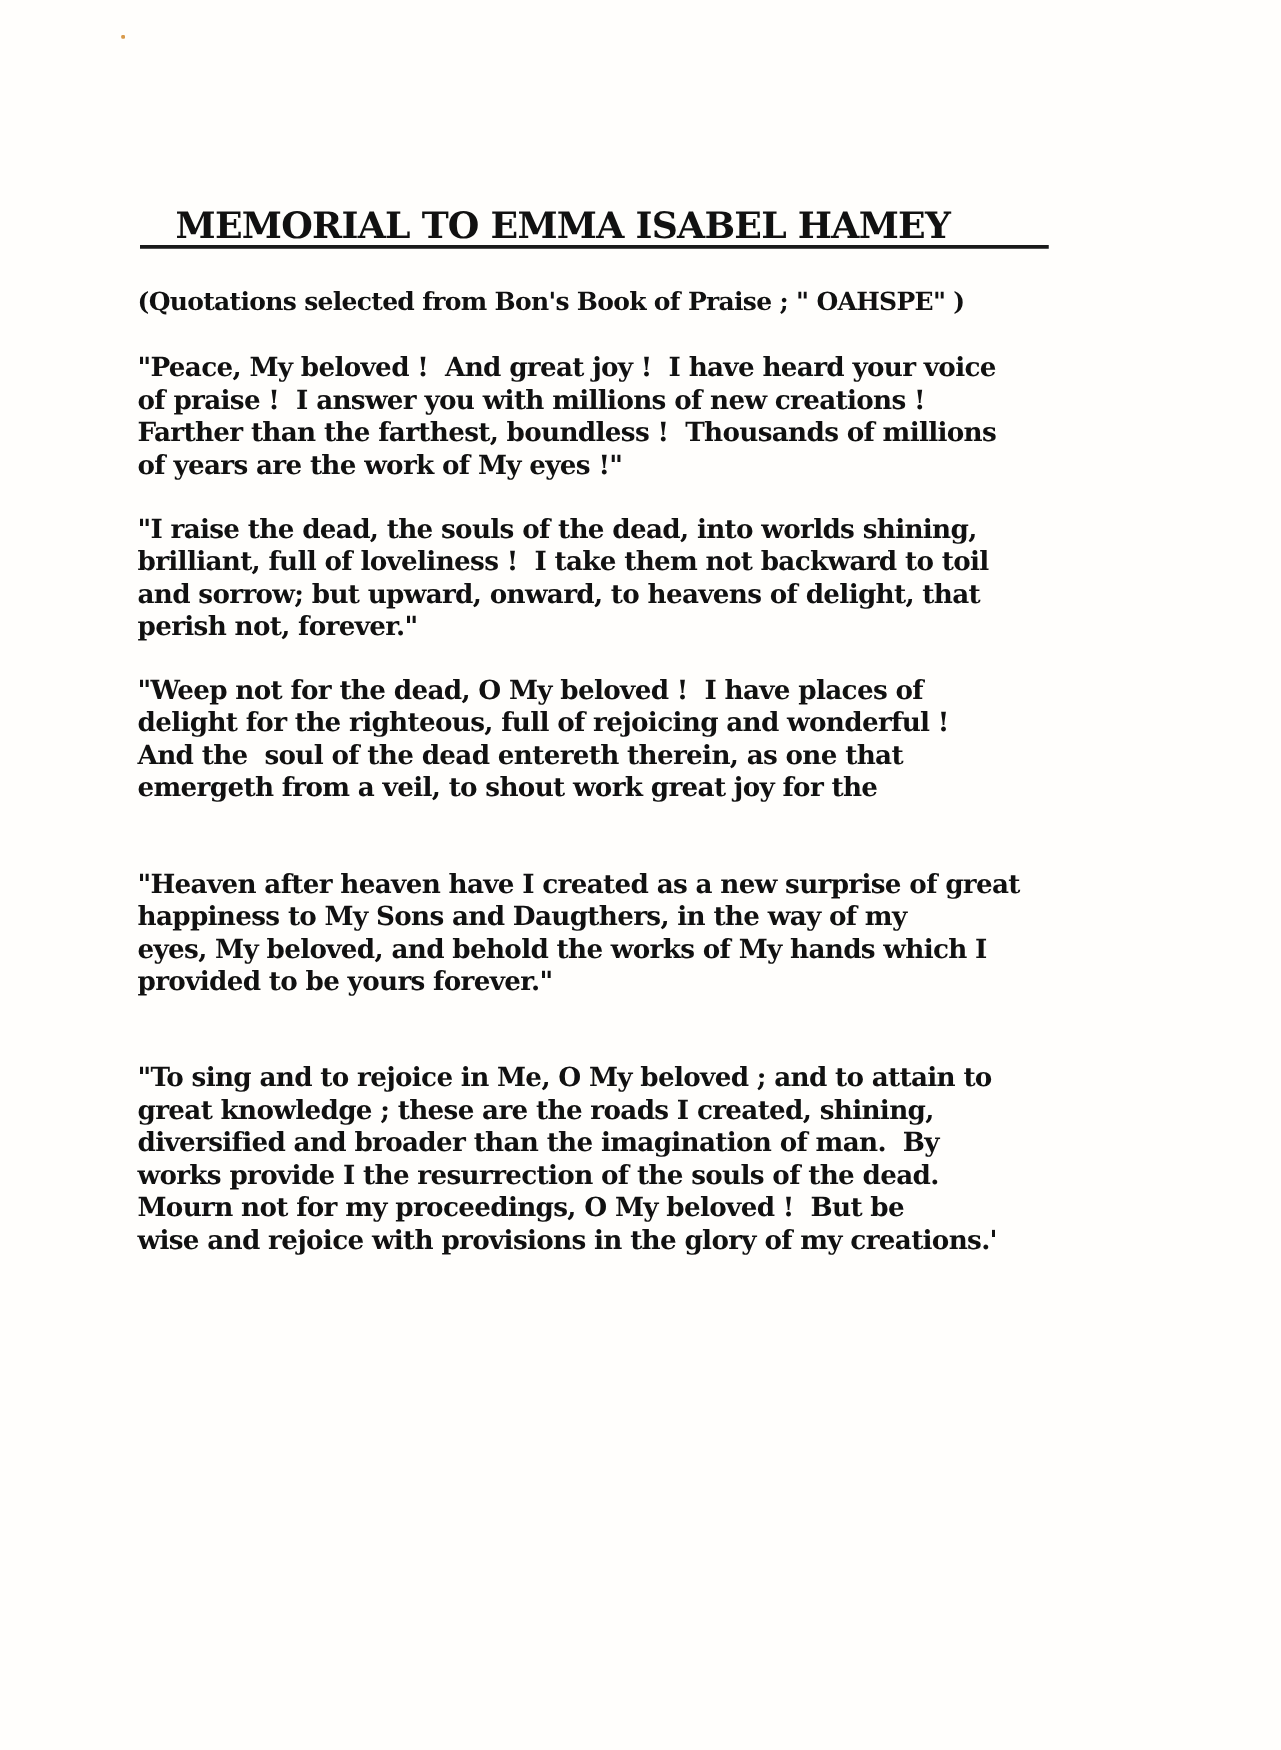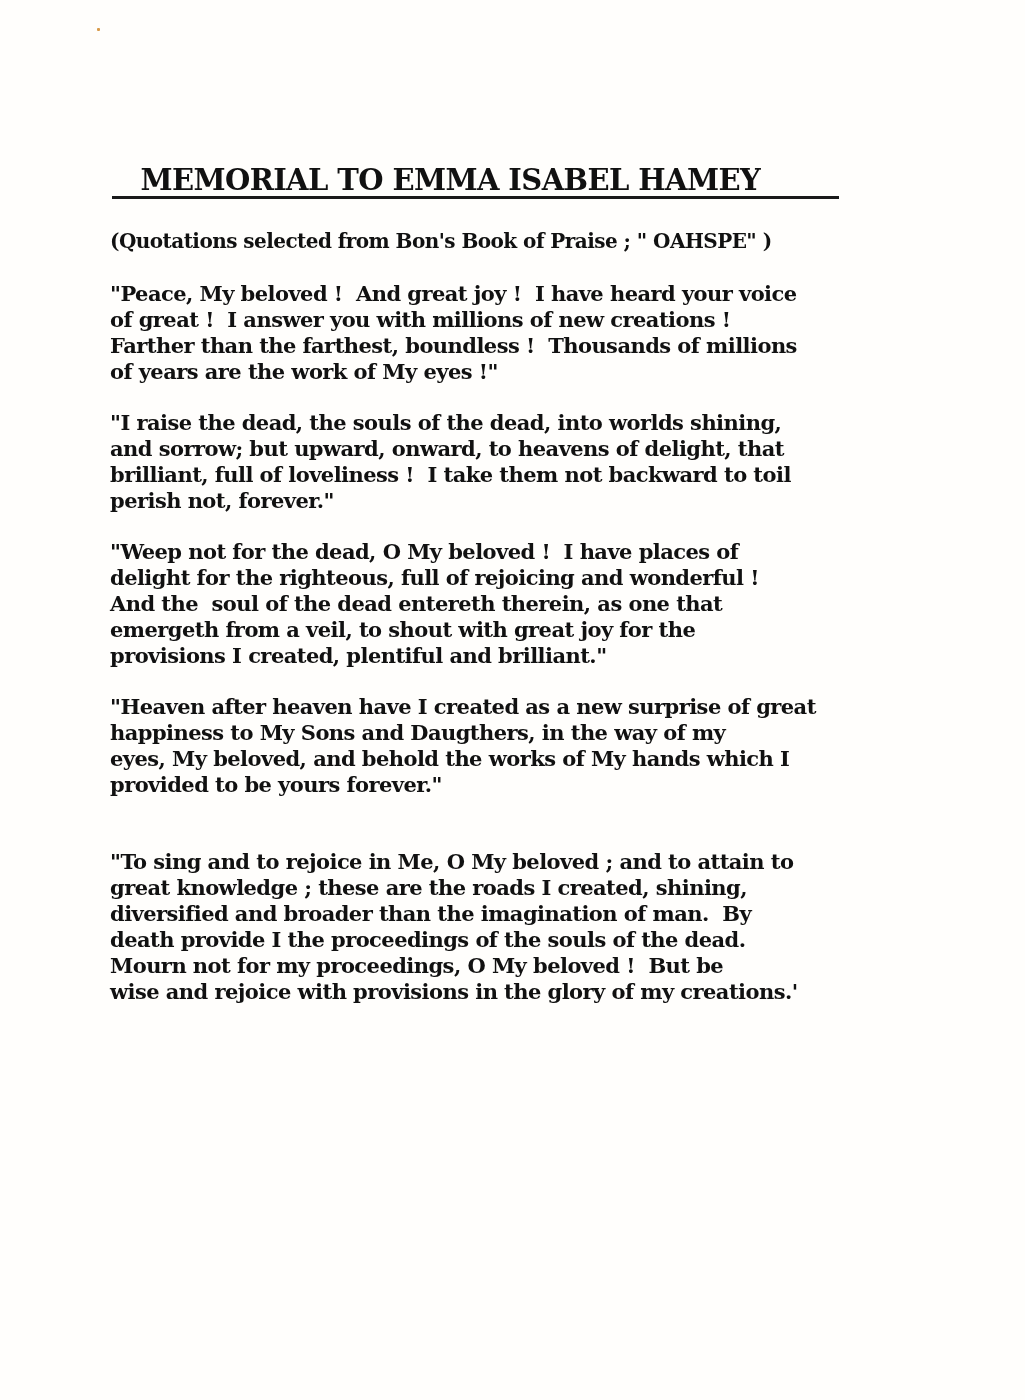--- a/index.html
+++ b/index.html
@@ -90,49 +90,48 @@
 
   <span class="speck" style="left:97px; top:28px;"></span>
 
   <div class="title">   MEMORIAL TO EMMA ISABEL HAMEY</div>
   <div class="title-underline"></div>
 
   <div class="subtitle">(Quotations selected from Bon's Book of Praise ; " OAHSPE" )</div>
 
   <div class="para p1">
     <span class="line">"Peace, My beloved !  And great joy !  I have heard your voice</span>
-    <span class="line">of great !  I answer you with millions of new creations !</span>
+    <span class="line">of praise !  I answer you with millions of new creations !</span>
     <span class="line">Farther than the farthest, boundless !  Thousands of millions</span>
     <span class="line">of years are the work of My eyes !"</span>
   </div>
 
   <div class="para p2">
     <span class="line">"I raise the dead, the souls of the dead, into worlds shining,</span>
+    <span class="line">brilliant, full of loveliness !  I take them not backward to toil</span>
     <span class="line">and sorrow; but upward, onward, to heavens of delight, that</span>
-    <span class="line">brilliant, full of loveliness !  I take them not backward to toil</span>
     <span class="line">perish not, forever."</span>
   </div>
 
   <div class="para p3">
     <span class="line">"Weep not for the dead, O My beloved !  I have places of</span>
     <span class="line">delight for the righteous, full of rejoicing and wonderful !</span>
     <span class="line">And the  soul of the dead entereth therein, as one that</span>
-    <span class="line">emergeth from a veil, to shout with great joy for the</span>
-    <span class="line">provisions I created, plentiful and brilliant."</span>
+    <span class="line">emergeth from a veil, to shout work great joy for the</span>
   </div>
 
   <div class="para p4">
     <span class="line">"Heaven after heaven have I created as a new surprise of great</span>
     <span class="line">happiness to My Sons and Daugthers, in the way of my</span>
     <span class="line">eyes, My beloved, and behold the works of My hands which I</span>
     <span class="line">provided to be yours forever."</span>
   </div>
 
   <div class="para p5">
     <span class="line">"To sing and to rejoice in Me, O My beloved ; and to attain to</span>
     <span class="line">great knowledge ; these are the roads I created, shining,</span>
     <span class="line">diversified and broader than the imagination of man.  By</span>
-    <span class="line">death provide I the proceedings of the souls of the dead.</span>
+    <span class="line">works provide I the resurrection of the souls of the dead.</span>
     <span class="line">Mourn not for my proceedings, O My beloved !  But be</span>
     <span class="line">wise and rejoice with provisions in the glory of my creations.'</span>
   </div>
 
 </div>
 
 </body></html>

